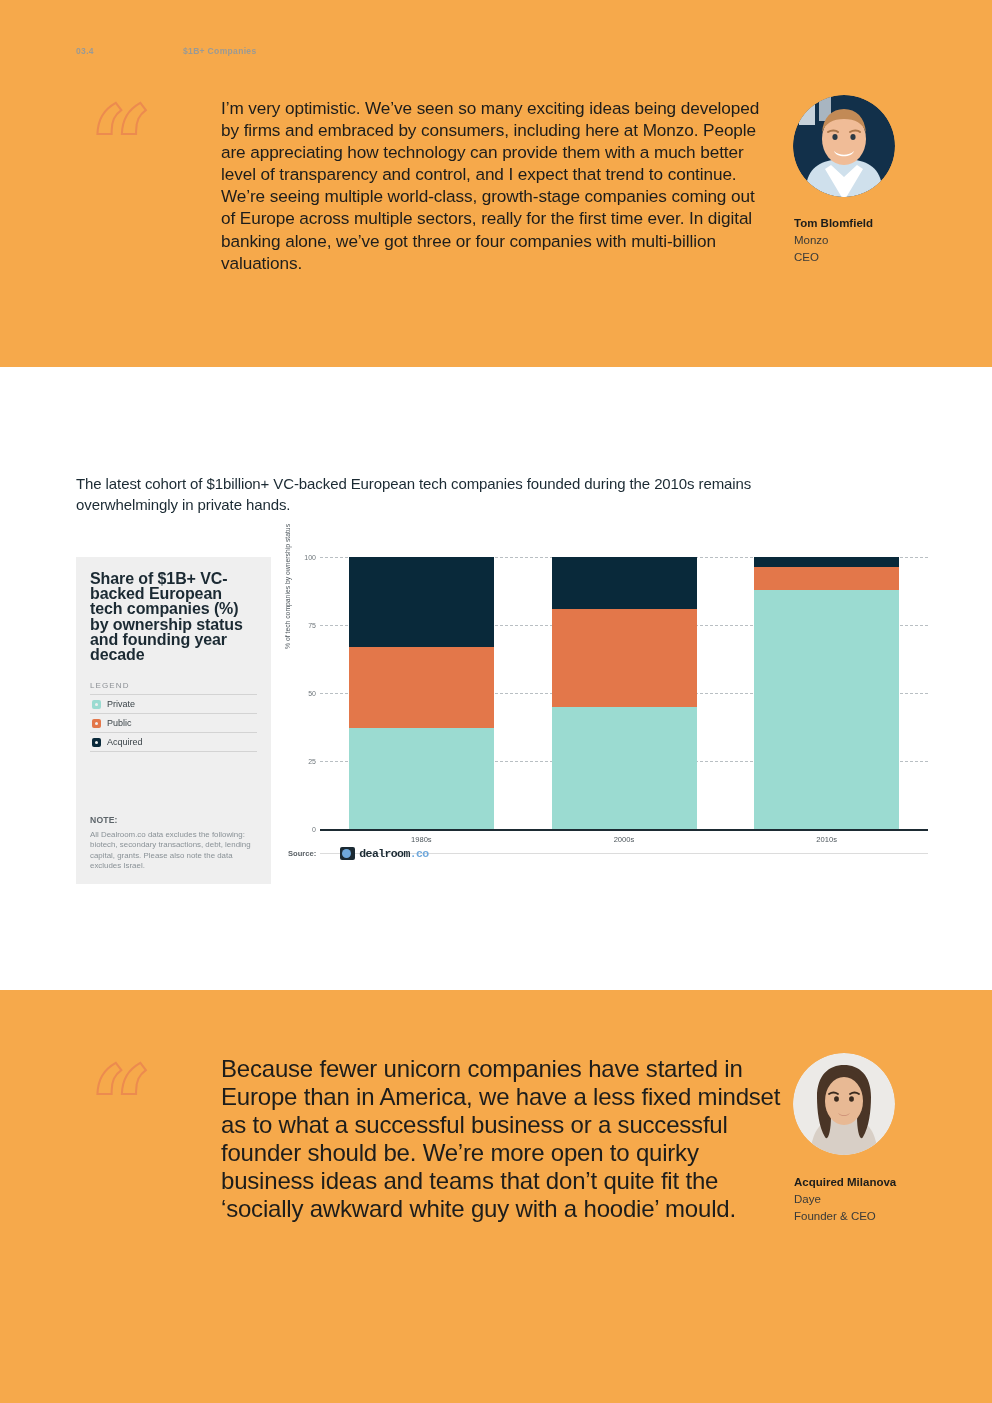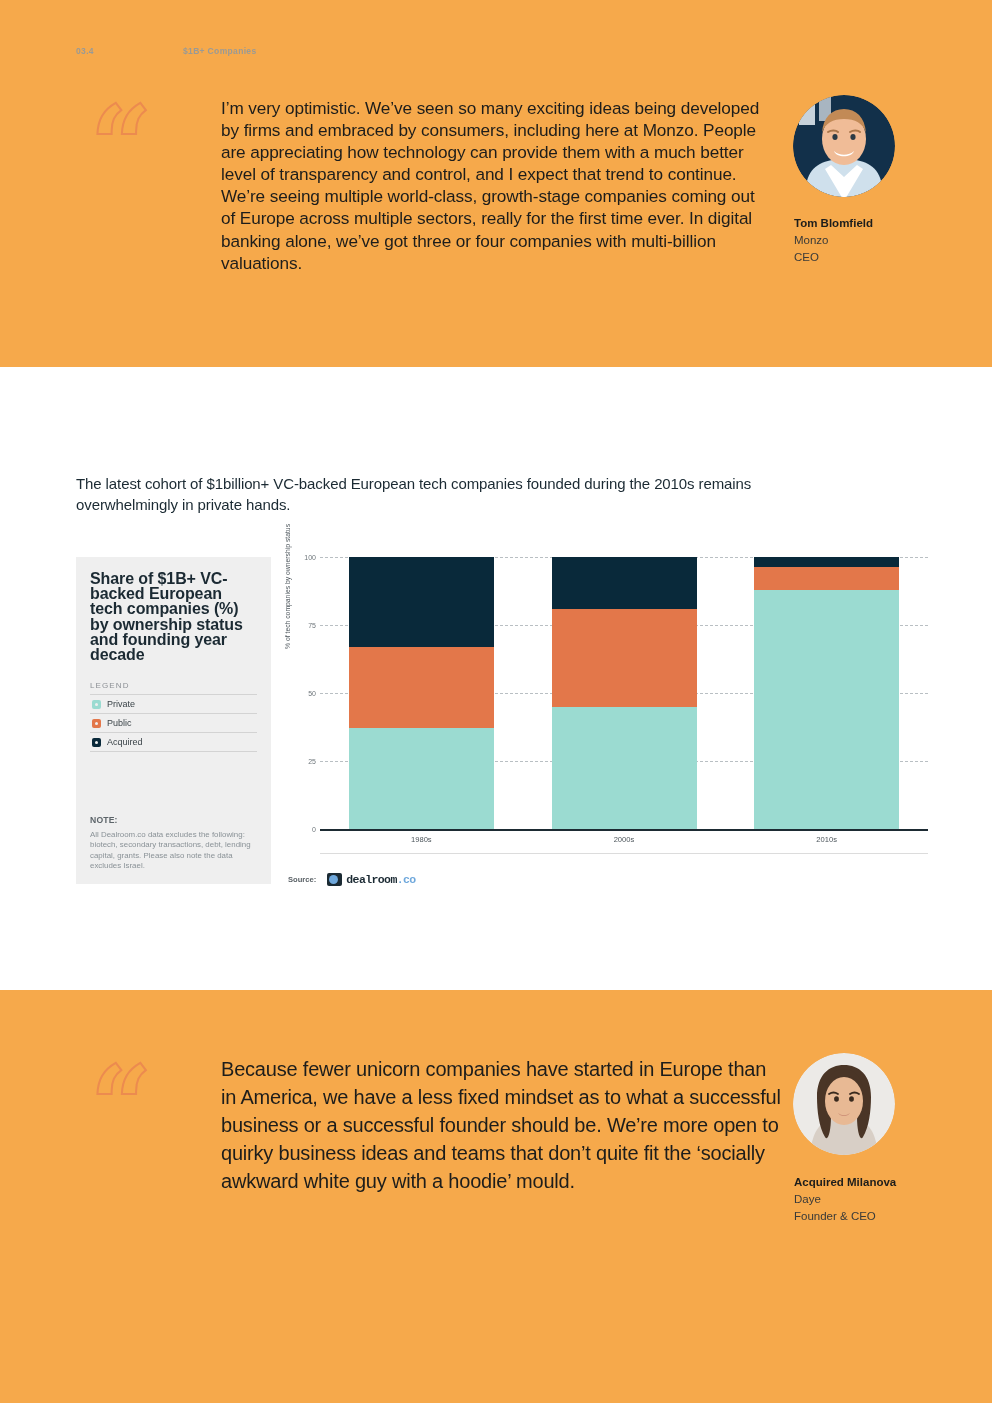--- a/index.html
+++ b/index.html
@@ -60,21 +60,21 @@
     top: 97px;
     width: 540px;
     font-size: 17.2px;
     line-height: 22.1px;
     letter-spacing: -0.1px;
   }
   #quote-text-2 {
     left: 221px;
     top: 1055px;
     width: 560px;
-    font-size: 20px;
+    font-size: 24px;
     line-height: 28px;
     letter-spacing: -0.2px;
   }
 
   .attrib { position: absolute; line-height: 17px; }
   #attrib-1 { left: 794px; top: 215px; }
   #attrib-2 { left: 794px; top: 1174px; }
   .attrib .person-name { font-size: 11.5px; font-weight: 700; color: #1D1D1B; display:block; }
   .attrib .person-org  { font-size: 11.5px; font-weight: 400; color: #3A3A38; display:block; }
   .attrib .person-role { font-size: 11.5px; font-weight: 400; color: #3A3A38; display:block; }
@@ -216,24 +216,24 @@
     color: #4D565C;
   }
   #chart-rule {
     position: absolute;
     left: 32px; top: 296px;
     width: 608px; height: 1px;
     background: #DCDCDC;
   }
   #source-row {
     position: absolute;
-    left: 0; top: 316px;
+    left: 0; top: 290px;
     display: flex;
     align-items: center;
-    gap: 11px;
+    gap: 24px;
   }
   #source-label { font-size: 7.6px; font-weight: 700; color: #5A6166; }
   #dealroom-logo { display: flex; align-items: center; gap: 4px; font-family: Liberation Mono, monospace; }
   #dealroom-mark {
     width: 15px; height: 13px;
     background: #1B2A33;
     border-radius: 2px;
     position: relative;
   }
   #dealroom-mark::after {

